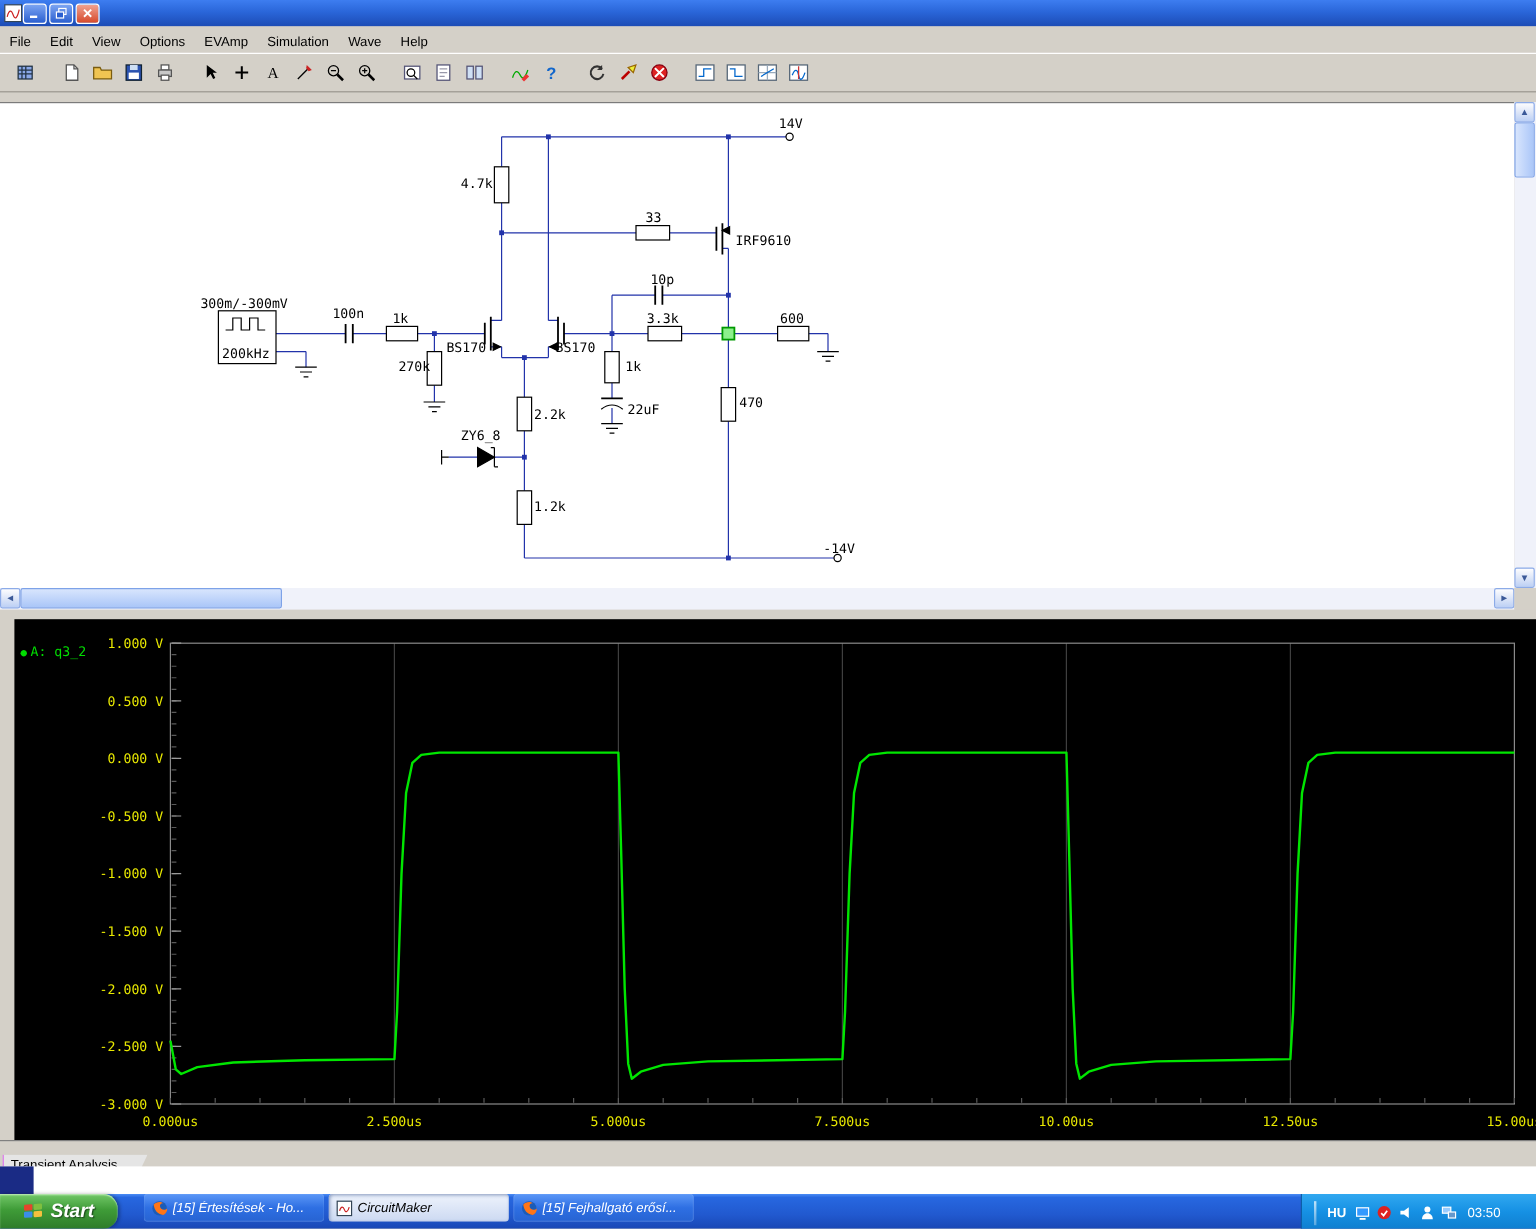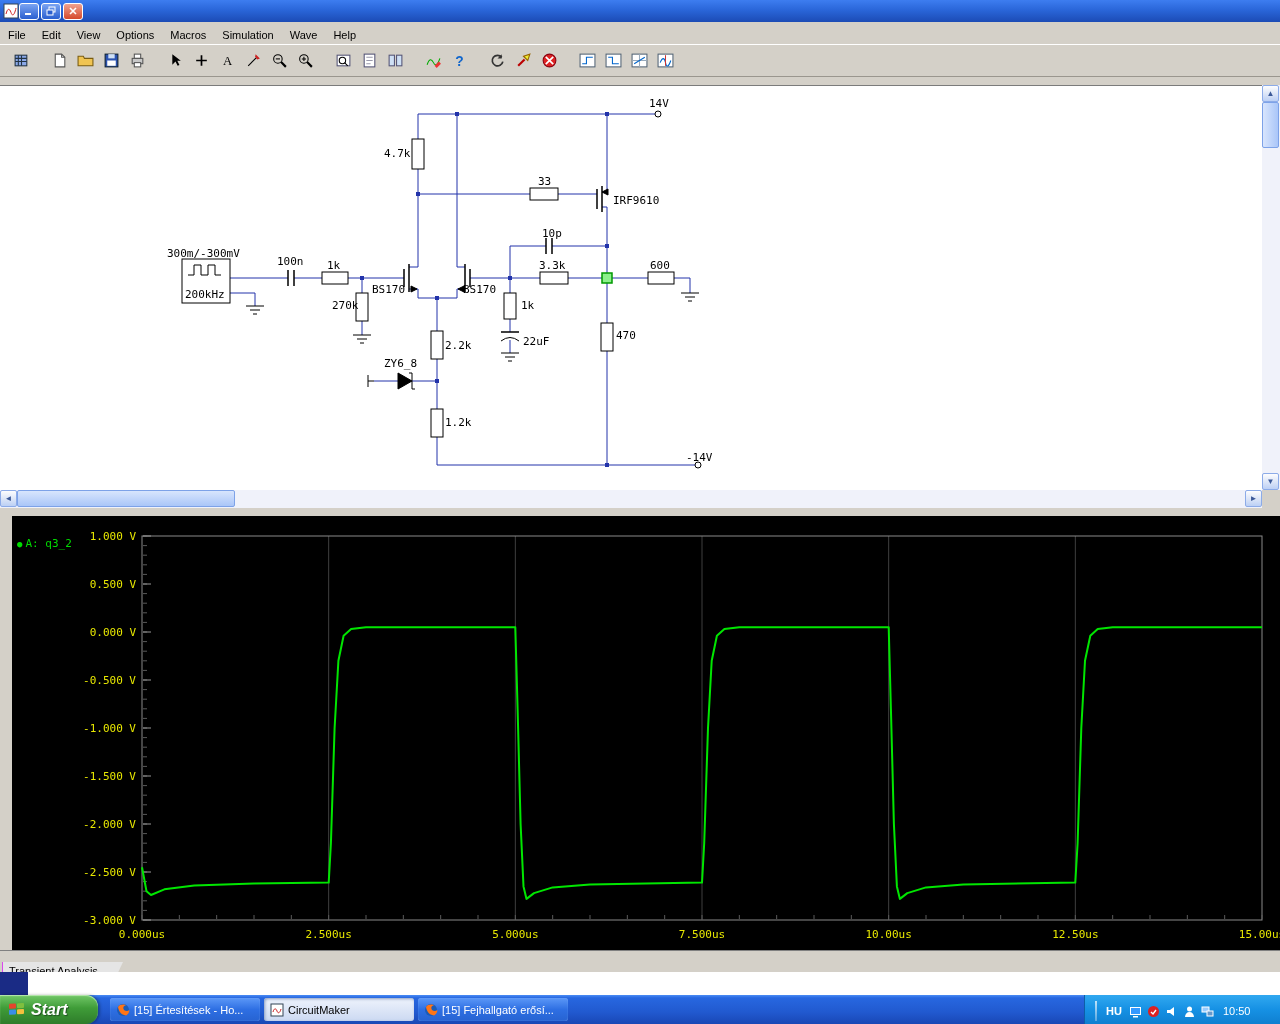--- a/index.html
+++ b/index.html
@@ -54,25 +54,25 @@
   #tabstrip{top:950px;left:0;width:1280px;height:22px;background:#d4d0c8;border-top:1px solid #808080;box-sizing:border-box;}
   #tab-ta{position:absolute;left:2px;top:11px;height:19px;min-width:100px;padding:0 14px 0 6px;background:#e5e5e5;
     color:#000;font-size:11px;line-height:19px;clip-path:polygon(0 0,100% 0,calc(100% - 9px) 100%,0 100%);
     border-left:1px solid #d946ef;}
   #bottomstrip{top:972px;left:0;width:1280px;height:23px;background:#fff;}
   #corner-block{left:0;top:0;width:28px;height:23px;background:#1a2b85;position:absolute;}
 
   
   #taskbar{top:995px;left:0;width:1280px;height:29px;display:flex;align-items:stretch;
     background:linear-gradient(180deg,#4a8cf5 0%,#2767e0 10%,#2159cf 60%,#1947b5 100%);}
-  #startbtn{width:98px;display:flex;align-items:center;gap:5px;padding-left:8px;box-sizing:border-box;
+  #startbtn{width:98px;display:flex;align-items:center;gap:5px;padding-left:19px;box-sizing:border-box;
     background:linear-gradient(#72c868,#3f9c38 45%,#2e7c2a);border-radius:0 12px 12px 0;
     box-shadow:inset 0 1px 1px #b8e8b0, 2px 0 3px rgba(0,0,0,.3);
     color:#fff;font-size:16px;font-weight:bold;font-style:italic;text-shadow:1px 1px 1px #1d4d1d;}
-  #tasks{display:flex;align-items:center;gap:4px;margin-left:12px;flex:1;}
+  #tasks{display:flex;gap:4px;margin-left:22px;flex:1;font-style:italic;}
   .task{width:150px;height:23px;border-radius:3px;display:flex;align-items:center;gap:4px;padding:0 6px;
     box-sizing:border-box;overflow:hidden;white-space:nowrap;font-size:11px;color:#fff;
     background:linear-gradient(#5b97f7,#2e6fe3 50%,#2763d2);box-shadow:inset 0 0 1px #9bbdf8;}
   .task.active{background:linear-gradient(#eef3fc,#ccd9f2);color:#000;box-shadow:inset 1px 1px 3px #8a9cc0;}
   .task .ticon{width:14px;height:14px;flex:0 0 14px;display:block;}
   .task .tlabel{overflow:hidden;text-overflow:ellipsis;}
   #tray{width:196px;display:flex;align-items:center;gap:7px;padding:2px 10px 0 10px;box-sizing:border-box;color:#fff;
     background:linear-gradient(180deg,#31a8f0 0%,#1691e4 50%,#0f7fd0 100%);border-left:1px solid #0d5ea8;}
   #tray .grip{width:2px;height:20px;background:linear-gradient(#bfe4fb,#5aa8e0);margin-right:2px;}
   #tray-lang{font-size:11px;font-weight:bold;}
@@ -105,21 +105,21 @@
         <path d="M2 2l6 6M8 2l-6 6" stroke="#fff" stroke-width="1.6"></path>
       </svg>
     </span>
 </div>
 
 <div id="menubar" class="abs">
     <span class="menu-item">File</span>
     <span class="menu-item">Edit</span>
     <span class="menu-item">View</span>
     <span class="menu-item">Options</span>
-    <span class="menu-item">Macros</span>
+    <span class="menu-item">EVAmp</span>
     <span class="menu-item">Simulation</span>
     <span class="menu-item">Wave</span>
     <span class="menu-item">Help</span>
   </div>
 
 <div id="toolbar" class="abs">
     <button class="tb-btn">
       <span class="icn"><svg width="100%" height="100%" viewBox="0 0 16 16">
           <rect x="2" y="3" width="11" height="10" fill="#8aa8e8" stroke="#234"></rect>
           <path d="M2 6h11M2 9h11M5 3v10M8 3v10" stroke="#234" fill="none"></path>
@@ -529,15 +529,15 @@
           </svg></span>
         <span class="tray-ico"><svg width="100%" height="100%" viewBox="0 0 13 13">
             <circle cx="6.5" cy="4" r="2.5" fill="#fff"></circle>
             <path d="M2 12c0-3 2-5 4.5-5S11 9 11 12z" fill="#fff"></path>
           </svg></span>
         <span class="tray-ico"><svg width="100%" height="100%" viewBox="0 0 13 13">
             <rect x="1" y="2" width="7" height="5" fill="#9cf" stroke="#fff"></rect>
             <rect x="6" y="6" width="6" height="5" fill="#69c" stroke="#fff"></rect>
           </svg></span>
       </span>
-    <span id="tray-time">10:50</span>
+    <span id="tray-time">03:50</span>
   </div>
 </div>
 
 </body></html>

